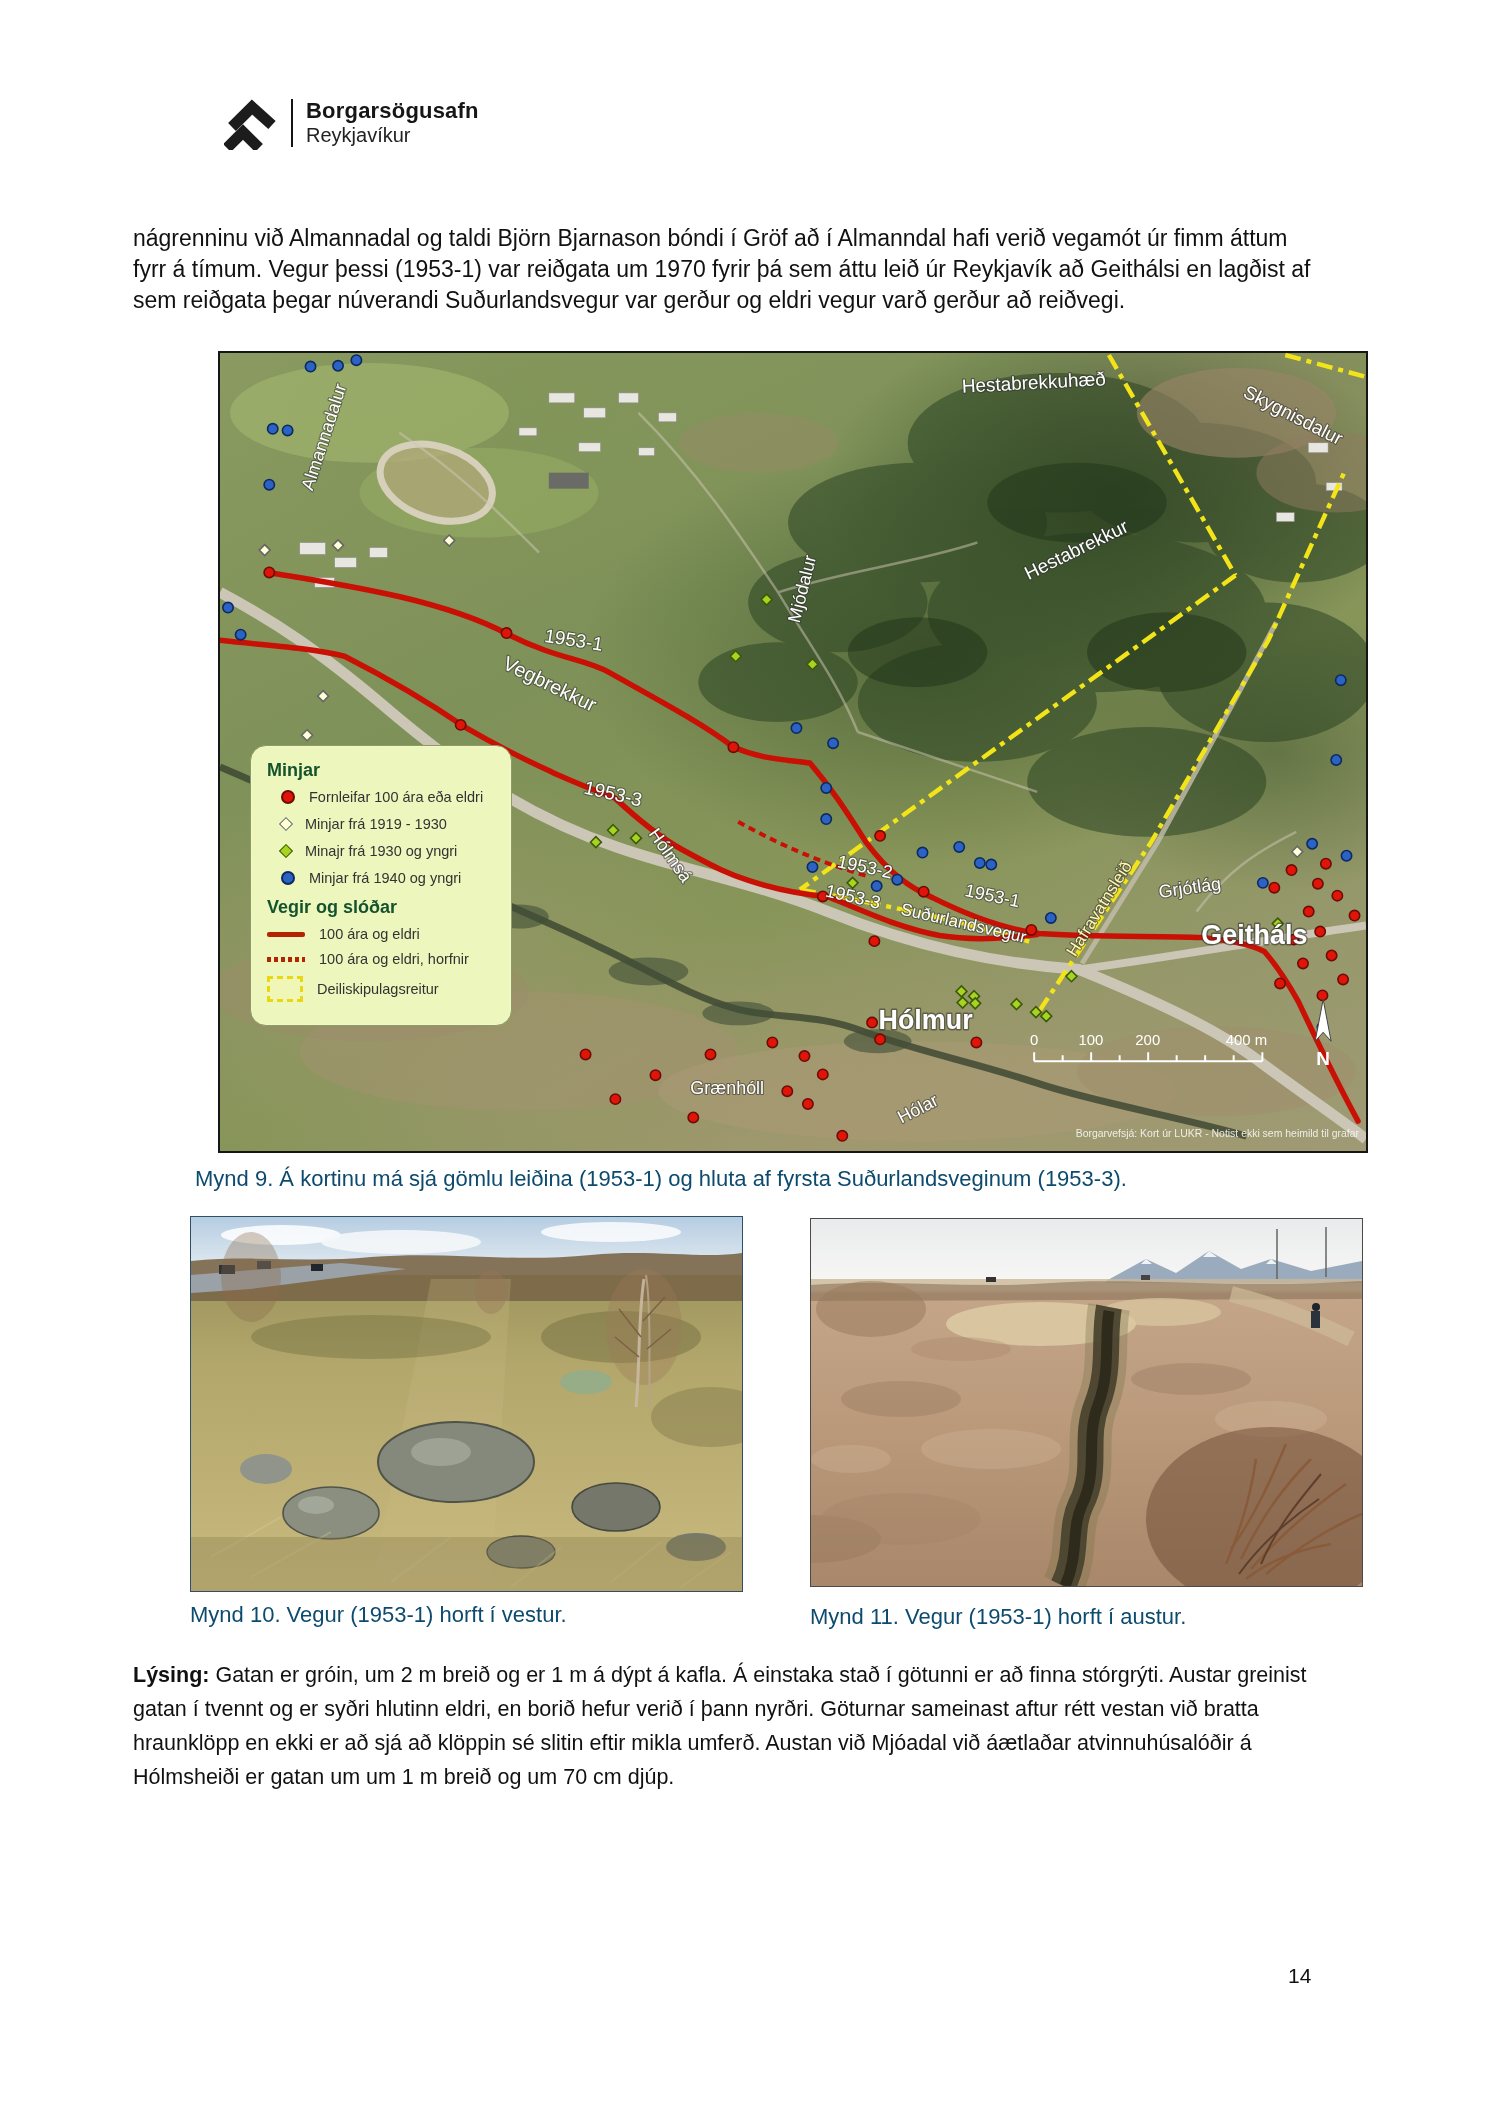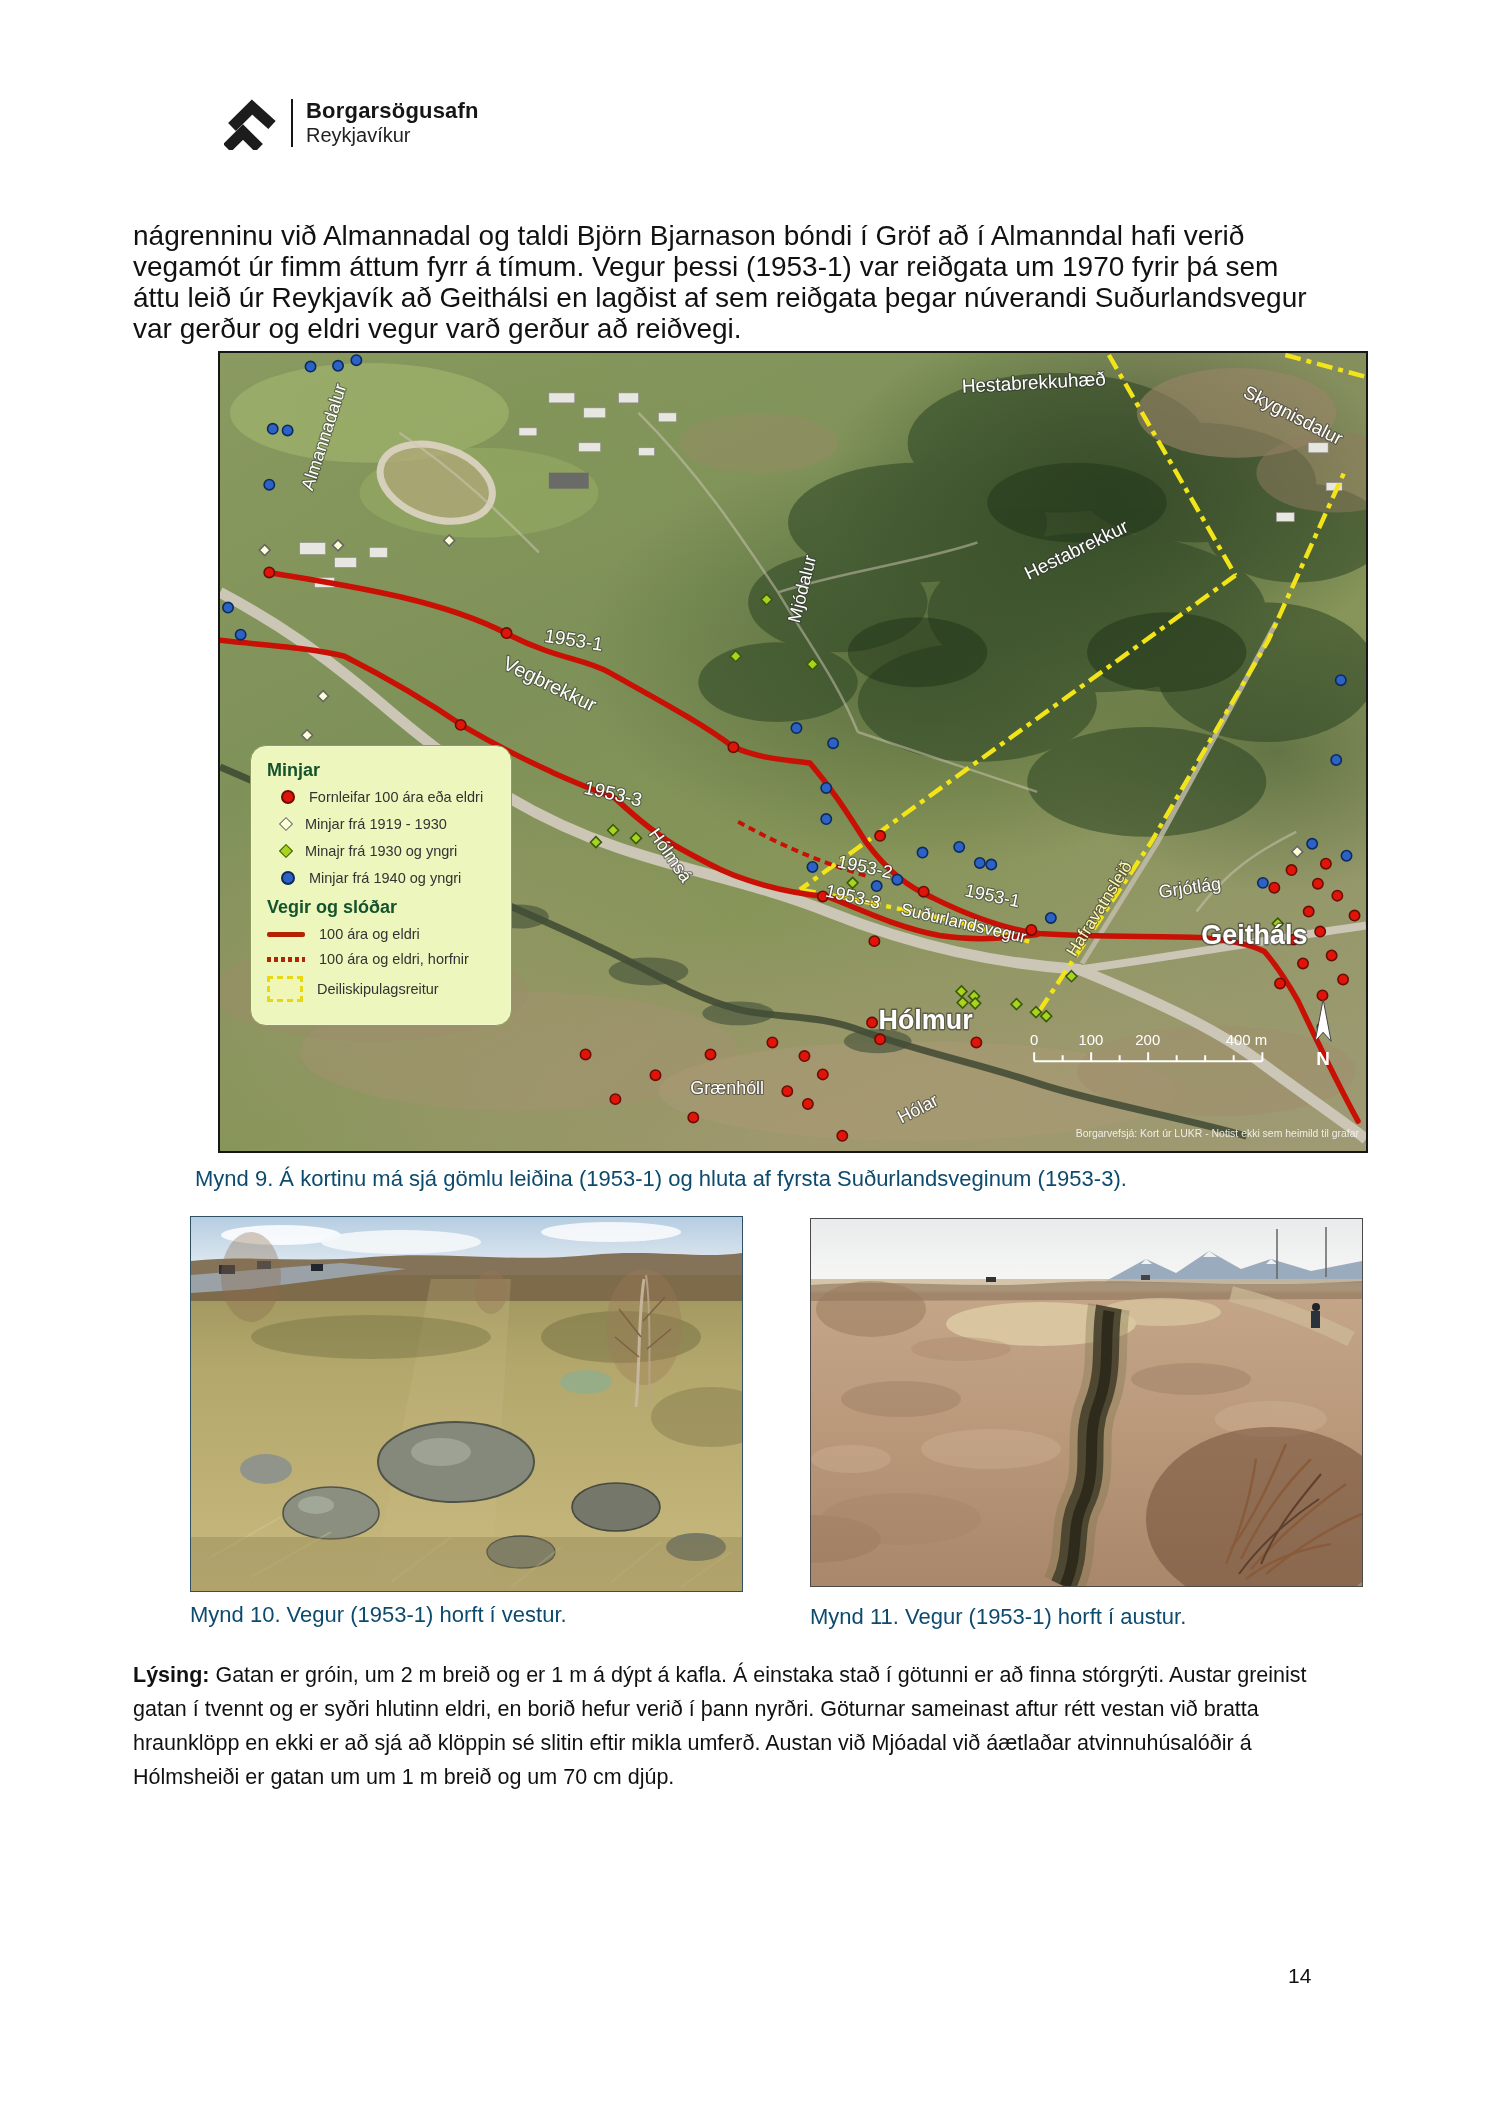--- a/index.html
+++ b/index.html
@@ -5,21 +5,21 @@
   html,body{margin:0;padding:0;background:#888;}
   .page{position:relative;width:1500px;height:2122px;background:#ffffff;margin:0 auto;
         font-family:"Liberation Sans",sans-serif;color:#111;overflow:hidden;}
   
   .logo{position:absolute;left:224px;top:96px;display:flex;align-items:center;gap:13px;}
   .logo-divider{width:2px;height:48px;background:#151515;}
   .logo-text{display:flex;flex-direction:column;line-height:1.12;}
   .logo-title{font-size:22px;font-weight:bold;color:#161616;letter-spacing:.2px;}
   .logo-sub{font-size:20px;color:#222;}
   
-  .intro{position:absolute;left:133px;top:192px;width:1185px;font-size:28px;line-height:31px;}
+  .intro{position:absolute;left:133px;top:200px;width:1185px;font-size:23px;line-height:31px;}
   
   .map{position:absolute;left:218px;top:351px;width:1150px;height:802px;border:2px solid #161616;
        box-sizing:border-box;overflow:hidden;}
   .map-bg{position:absolute;inset:0;background-color:#7b8d55;
     background-image:
       radial-gradient(ellipse 420px 260px at 78% 18%, rgba(42,66,32,.72), rgba(42,66,32,0) 70%),
       radial-gradient(ellipse 500px 300px at 62% 38%, rgba(52,76,38,.55), rgba(52,76,38,0) 70%),
       radial-gradient(ellipse 300px 200px at 92% 50%, rgba(60,84,44,.5), rgba(60,84,44,0) 70%),
       radial-gradient(ellipse 360px 220px at 88% 8%, rgba(150,132,108,.5), rgba(150,132,108,0) 70%),
       radial-gradient(ellipse 420px 260px at 28% 8%, rgba(128,148,86,.55), rgba(128,148,86,0) 70%),

